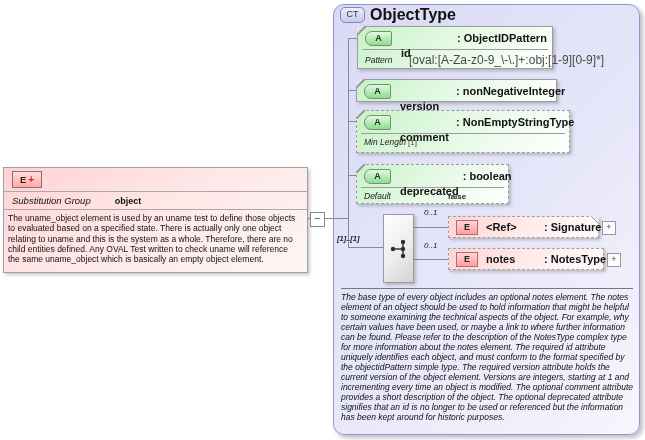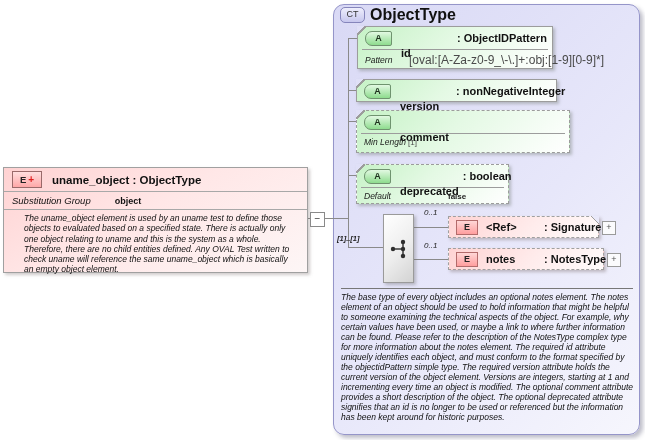--- a/index.html
+++ b/index.html
@@ -18,21 +18,21 @@
         box-shadow:2px 2px 3px rgba(120,110,110,0.35);z-index:3;}
   .lb-hdr{display:flex;align-items:center;height:23px;padding:0 8px;border-bottom:1px solid #a8a8a8;}
   .lb-title{font-weight:bold;font-size:11.5px;margin-left:10px;white-space:nowrap;}
   .eplus-badge{display:flex;align-items:center;justify-content:center;width:28px;height:15px;
         border:1px solid #9a6a6a;background:linear-gradient(#ffdede,#ffa8a8);
         font-size:9.5px;font-weight:bold;color:#222;}
   .eplus-badge .plus{color:#e02020;margin-left:2px;font-size:10px;}
   .lb-sub{display:flex;align-items:center;height:17px;padding:0 8px;border-bottom:1px solid #a8a8a8;text-align:center;}
   .lb-sub-label{font-style:italic;font-size:9.5px;}
   .lb-sub-value{font-weight:bold;font-size:9px;margin-left:24px;}
-  .lb-desc{padding:3px 8px 0 20px;font-style:italic;font-size:8.5px;line-height:10.3px;}
+  .lb-desc{padding:3px 8px 0 4px;font-size:8.5px;line-height:10.3px;}
 
   
   .minusbtn{position:absolute;left:310px;top:212px;width:13px;height:13px;border:1px solid #8a8a8a;
         background:#ffffff;z-index:4;font-size:10px;line-height:11px;text-align:center;color:#333;}
   .plusbtn{position:absolute;width:12px;height:12px;border:1px solid #9a9a9a;background:#fbfbfd;
         z-index:4;font-size:9px;line-height:10px;text-align:center;color:#555;}
 
   
   .ct-panel{left:333px;top:4px;width:307px;height:431px;border:1px solid #9595c9;border-radius:11px;
         background:linear-gradient(135deg,#d9d9f5 0%,#e7e7fa 55%,#f6f6fd 100%);
@@ -98,21 +98,20 @@
   <div class="hline" style="left:348px;top:247px;width:36px;"></div>
   <div class="hline" style="left:414px;top:227px;width:34px;"></div>
   <div class="hline" style="left:414px;top:259px;width:34px;"></div>
 
   <div class="abs lbox">
     <div class="lb-hdr">
       <span class="eplus-badge">
           <span>E</span>
           <span class="plus">+</span>
         </span>
-      <span class="lb-title">uname_object : ObjectType</span>
     </div>
     <div class="lb-sub">
       <span class="lb-sub-label">Substitution Group</span>
       <span class="lb-sub-value">object</span>
     </div>
     <div class="lb-desc">The uname_object element is used by an uname test to define those objects to evaluated based on a specified state. There is actually only one object relating to uname and this is the system as a whole. Therefore, there are no child entities defined. Any OVAL Test written to check uname will reference the same uname_object which is basically an empty object element.</div>
   </div>
 
   <div class="minusbtn">−</div>
 
@@ -137,20 +136,21 @@
       <span class="a-badge">A</span>
       <span class="aname w56">version</span>
       <span class="atype">: nonNegativeInteger</span>
     </div>
   </div>
 
   <div class="abs attr optional cut-tl" style="left:356px;top:110px;width:214px;height:43px;">
     <div class="hdr">
       <span class="a-badge">A</span>
       <span class="aname w56">comment</span>
+      <span class="atype">: NonEmptyStringType</span>
     </div>
     <div class="facet">
       <span class="flabel">Min Length</span>
       <span class="fvalue" style="font-size:8px;">[1]</span>
     </div>
   </div>
 
   <div class="abs attr optional cut-tl" style="left:356px;top:164px;width:153px;height:40px;">
     <div class="hdr">
       <span class="a-badge">A</span>

